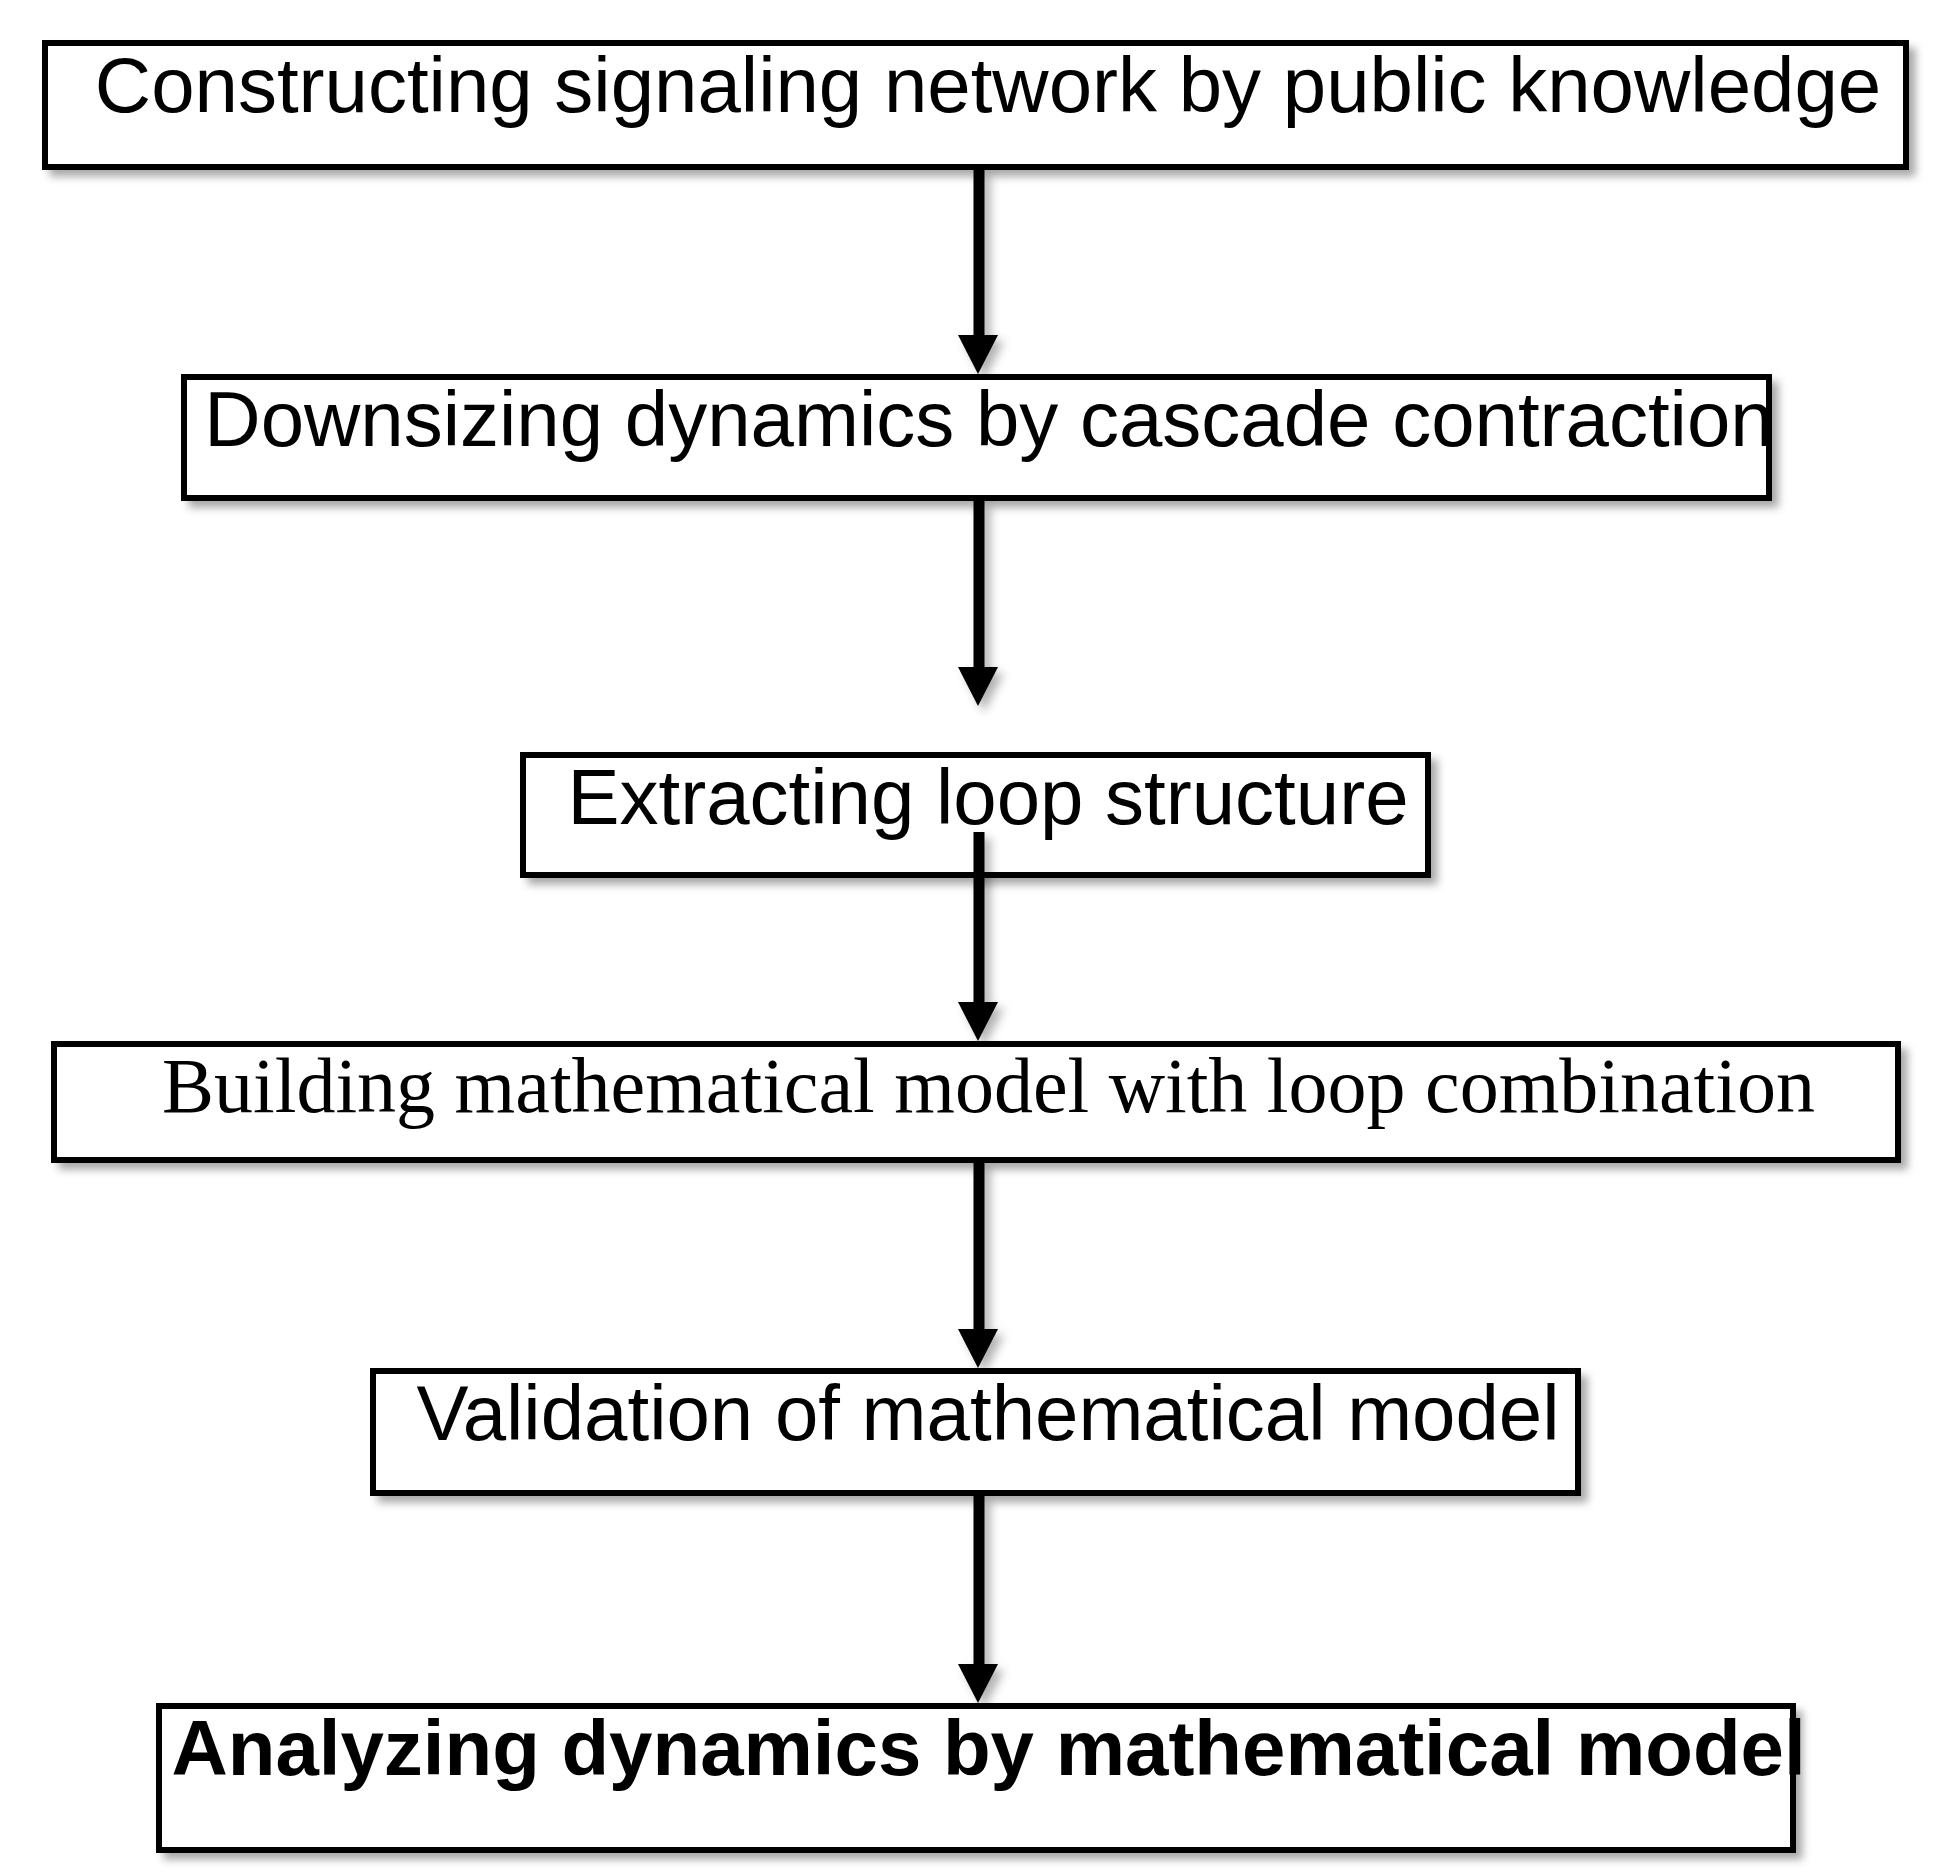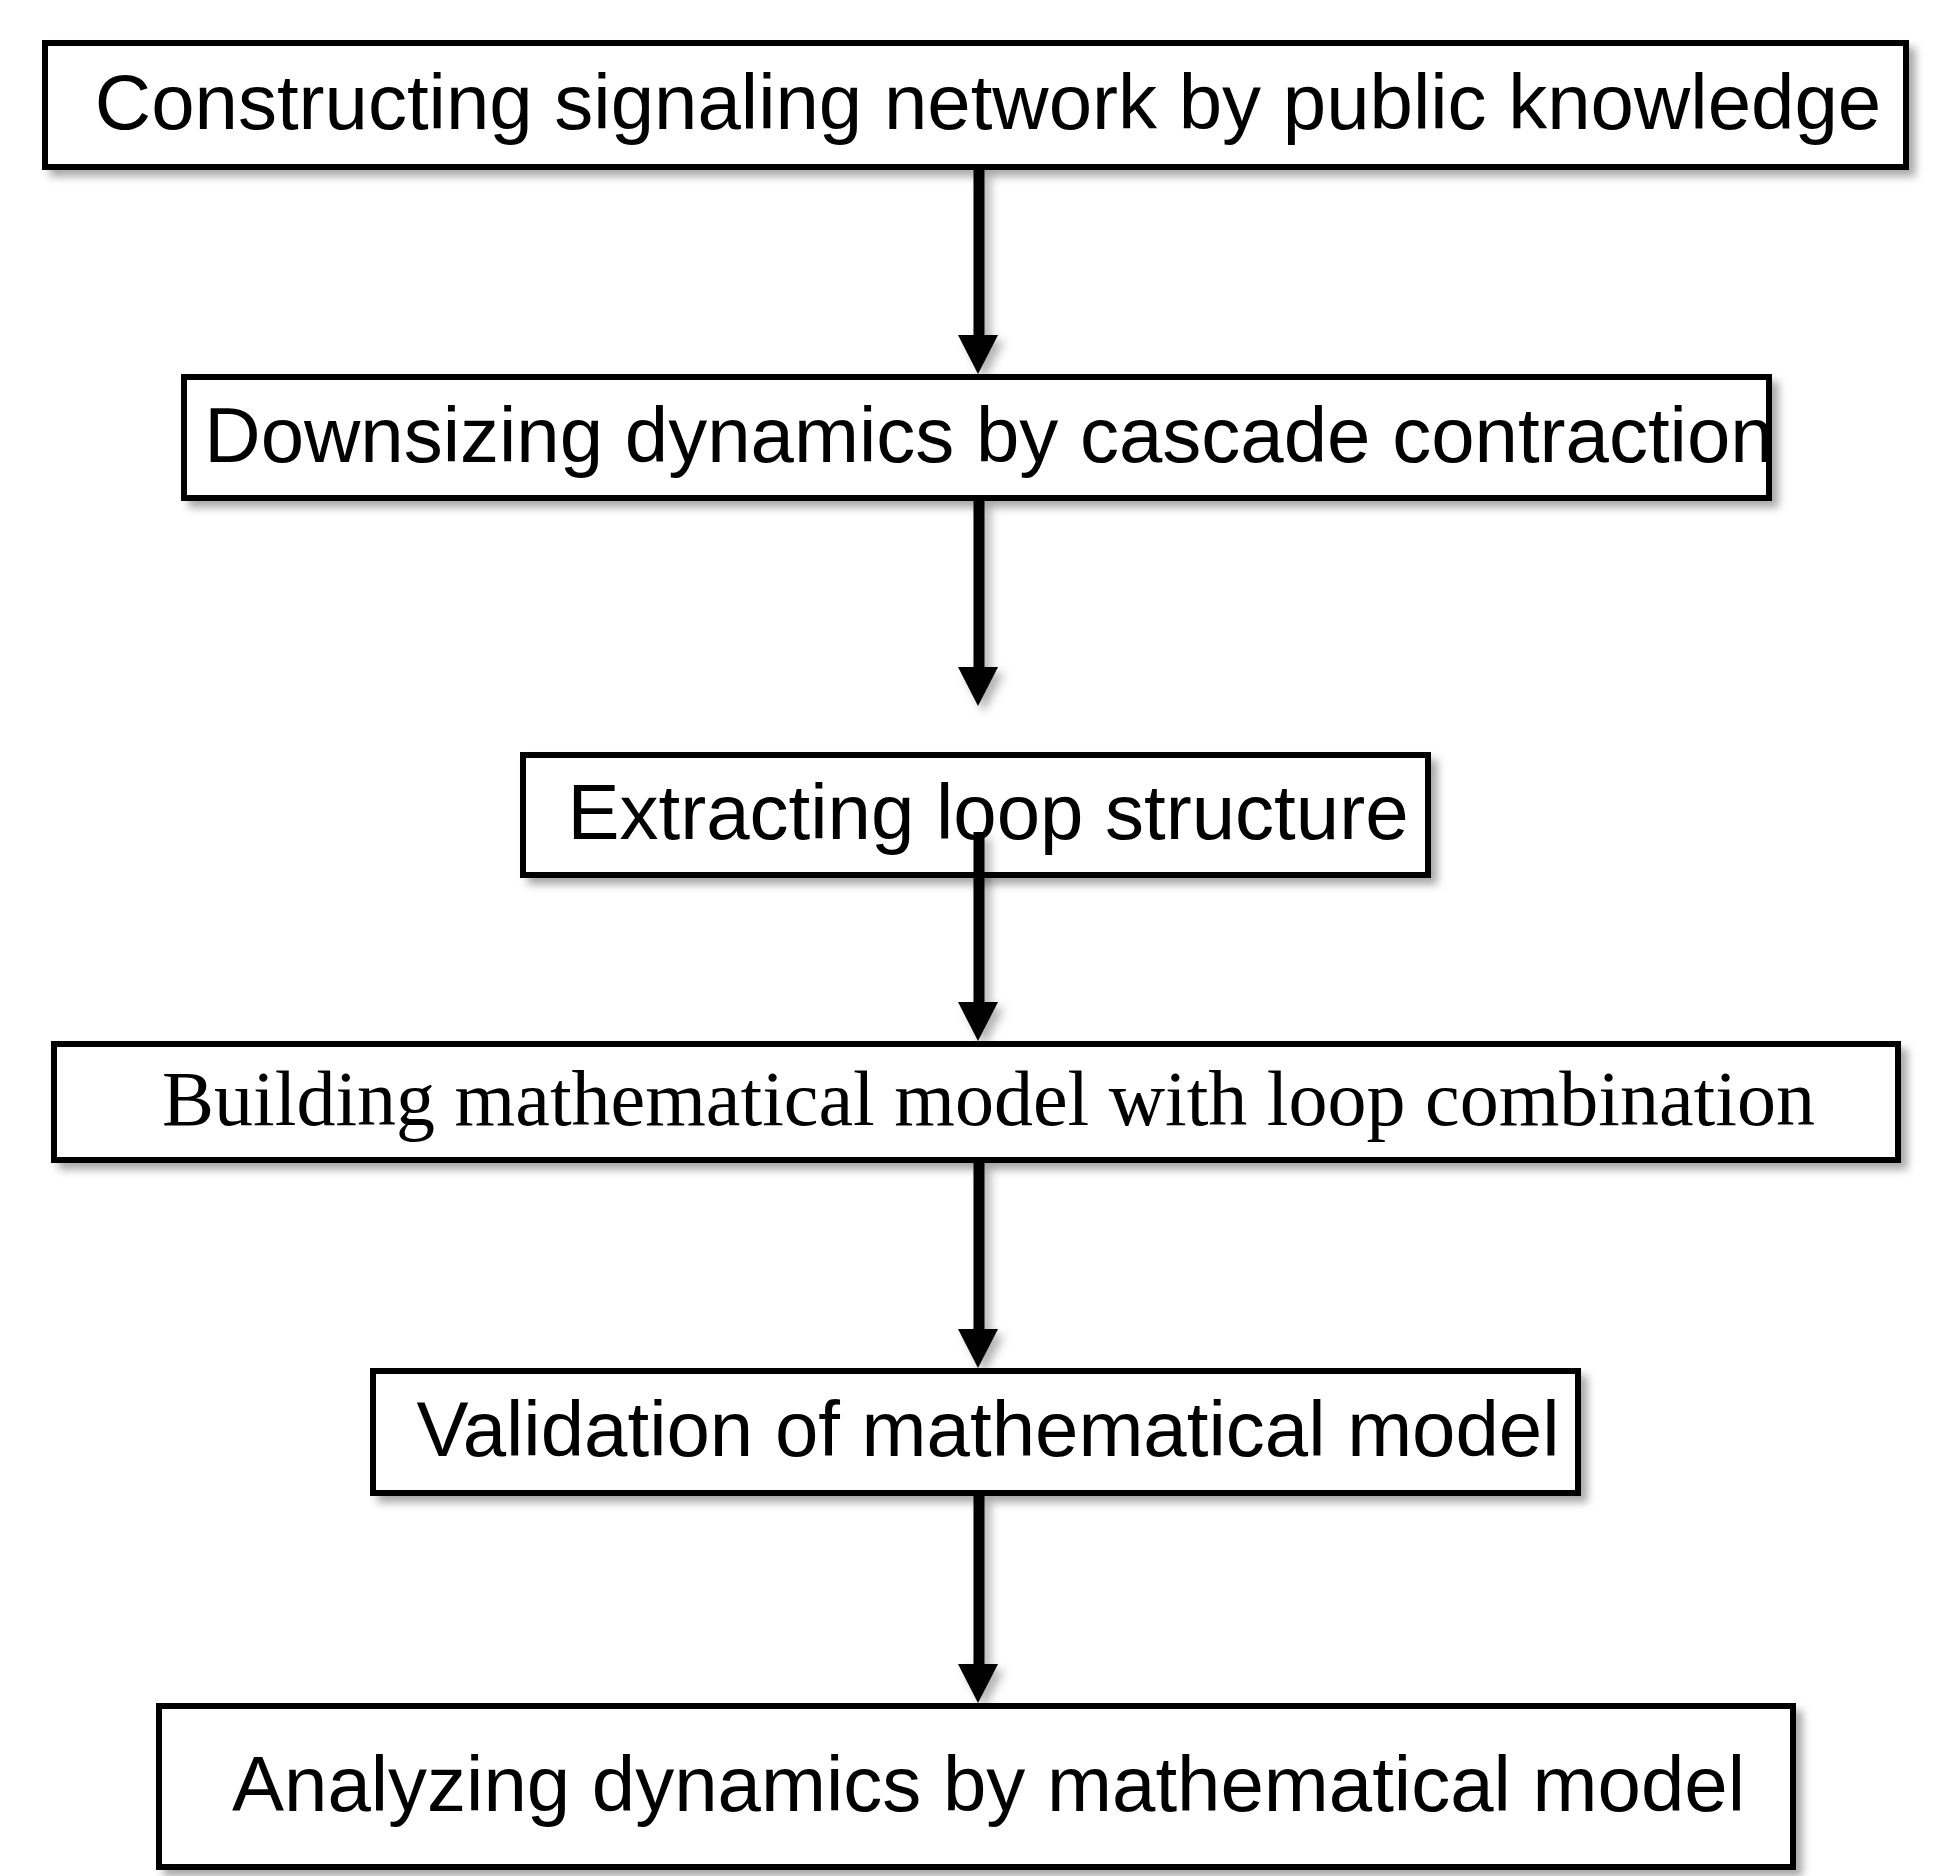--- a/index.html
+++ b/index.html
@@ -15,37 +15,37 @@
     font-family: "Liberation Sans", "DejaVu Sans", sans-serif;
     overflow: hidden;
   }
   .flow-box {
     position: absolute;
     box-sizing: border-box;
     background: var(--box-fill, #ffffff);
     border: 6.5px solid var(--box-border, #000000);
     box-shadow: 6.5px 7.4px 8.3px rgba(0, 0, 0, 0.35);
     display: flex;
-    align-items: center;
+    align-items: flex-start;
     justify-content: center;
     padding-left: 25px;
   }
   .flow-box .label {
     font-size: 78px;
     line-height: 1;
     color: var(--text, #000000);
     white-space: nowrap;
     padding-bottom: 5.6px;
   }
   .b1 { left: 42px;  top: 40px;   width: 1867px; height: 130px; }
   .b2 { left: 181px; top: 374px;  width: 1591px; height: 127px; }
   .b3 { left: 520px; top: 706px;  width: 911px;  height: 126px; margin-top: 46px; }
   .b4 { left: 51px;  top: 1041px; width: 1850px; height: 122px; font-family: Liberation Serif, serif; }
   .b5 { left: 370px; top: 1368px; width: 1211px; height: 128px; }
-  .b6 { left: 156px; top: 1703px; width: 1640px; height: 167px; }
+  .b6 { left: 156px; top: 1703px; width: 1640px; height: 150px; font-weight: bold; }
 
   .flow-arrow {
     position: absolute;
     left: 958px;          
     width: 41px;
     filter: drop-shadow(6.5px 6.5px 4.6px rgba(0, 0, 0, 0.30));
   }
   .flow-arrow .line {
     position: absolute;
     left: 50%;

